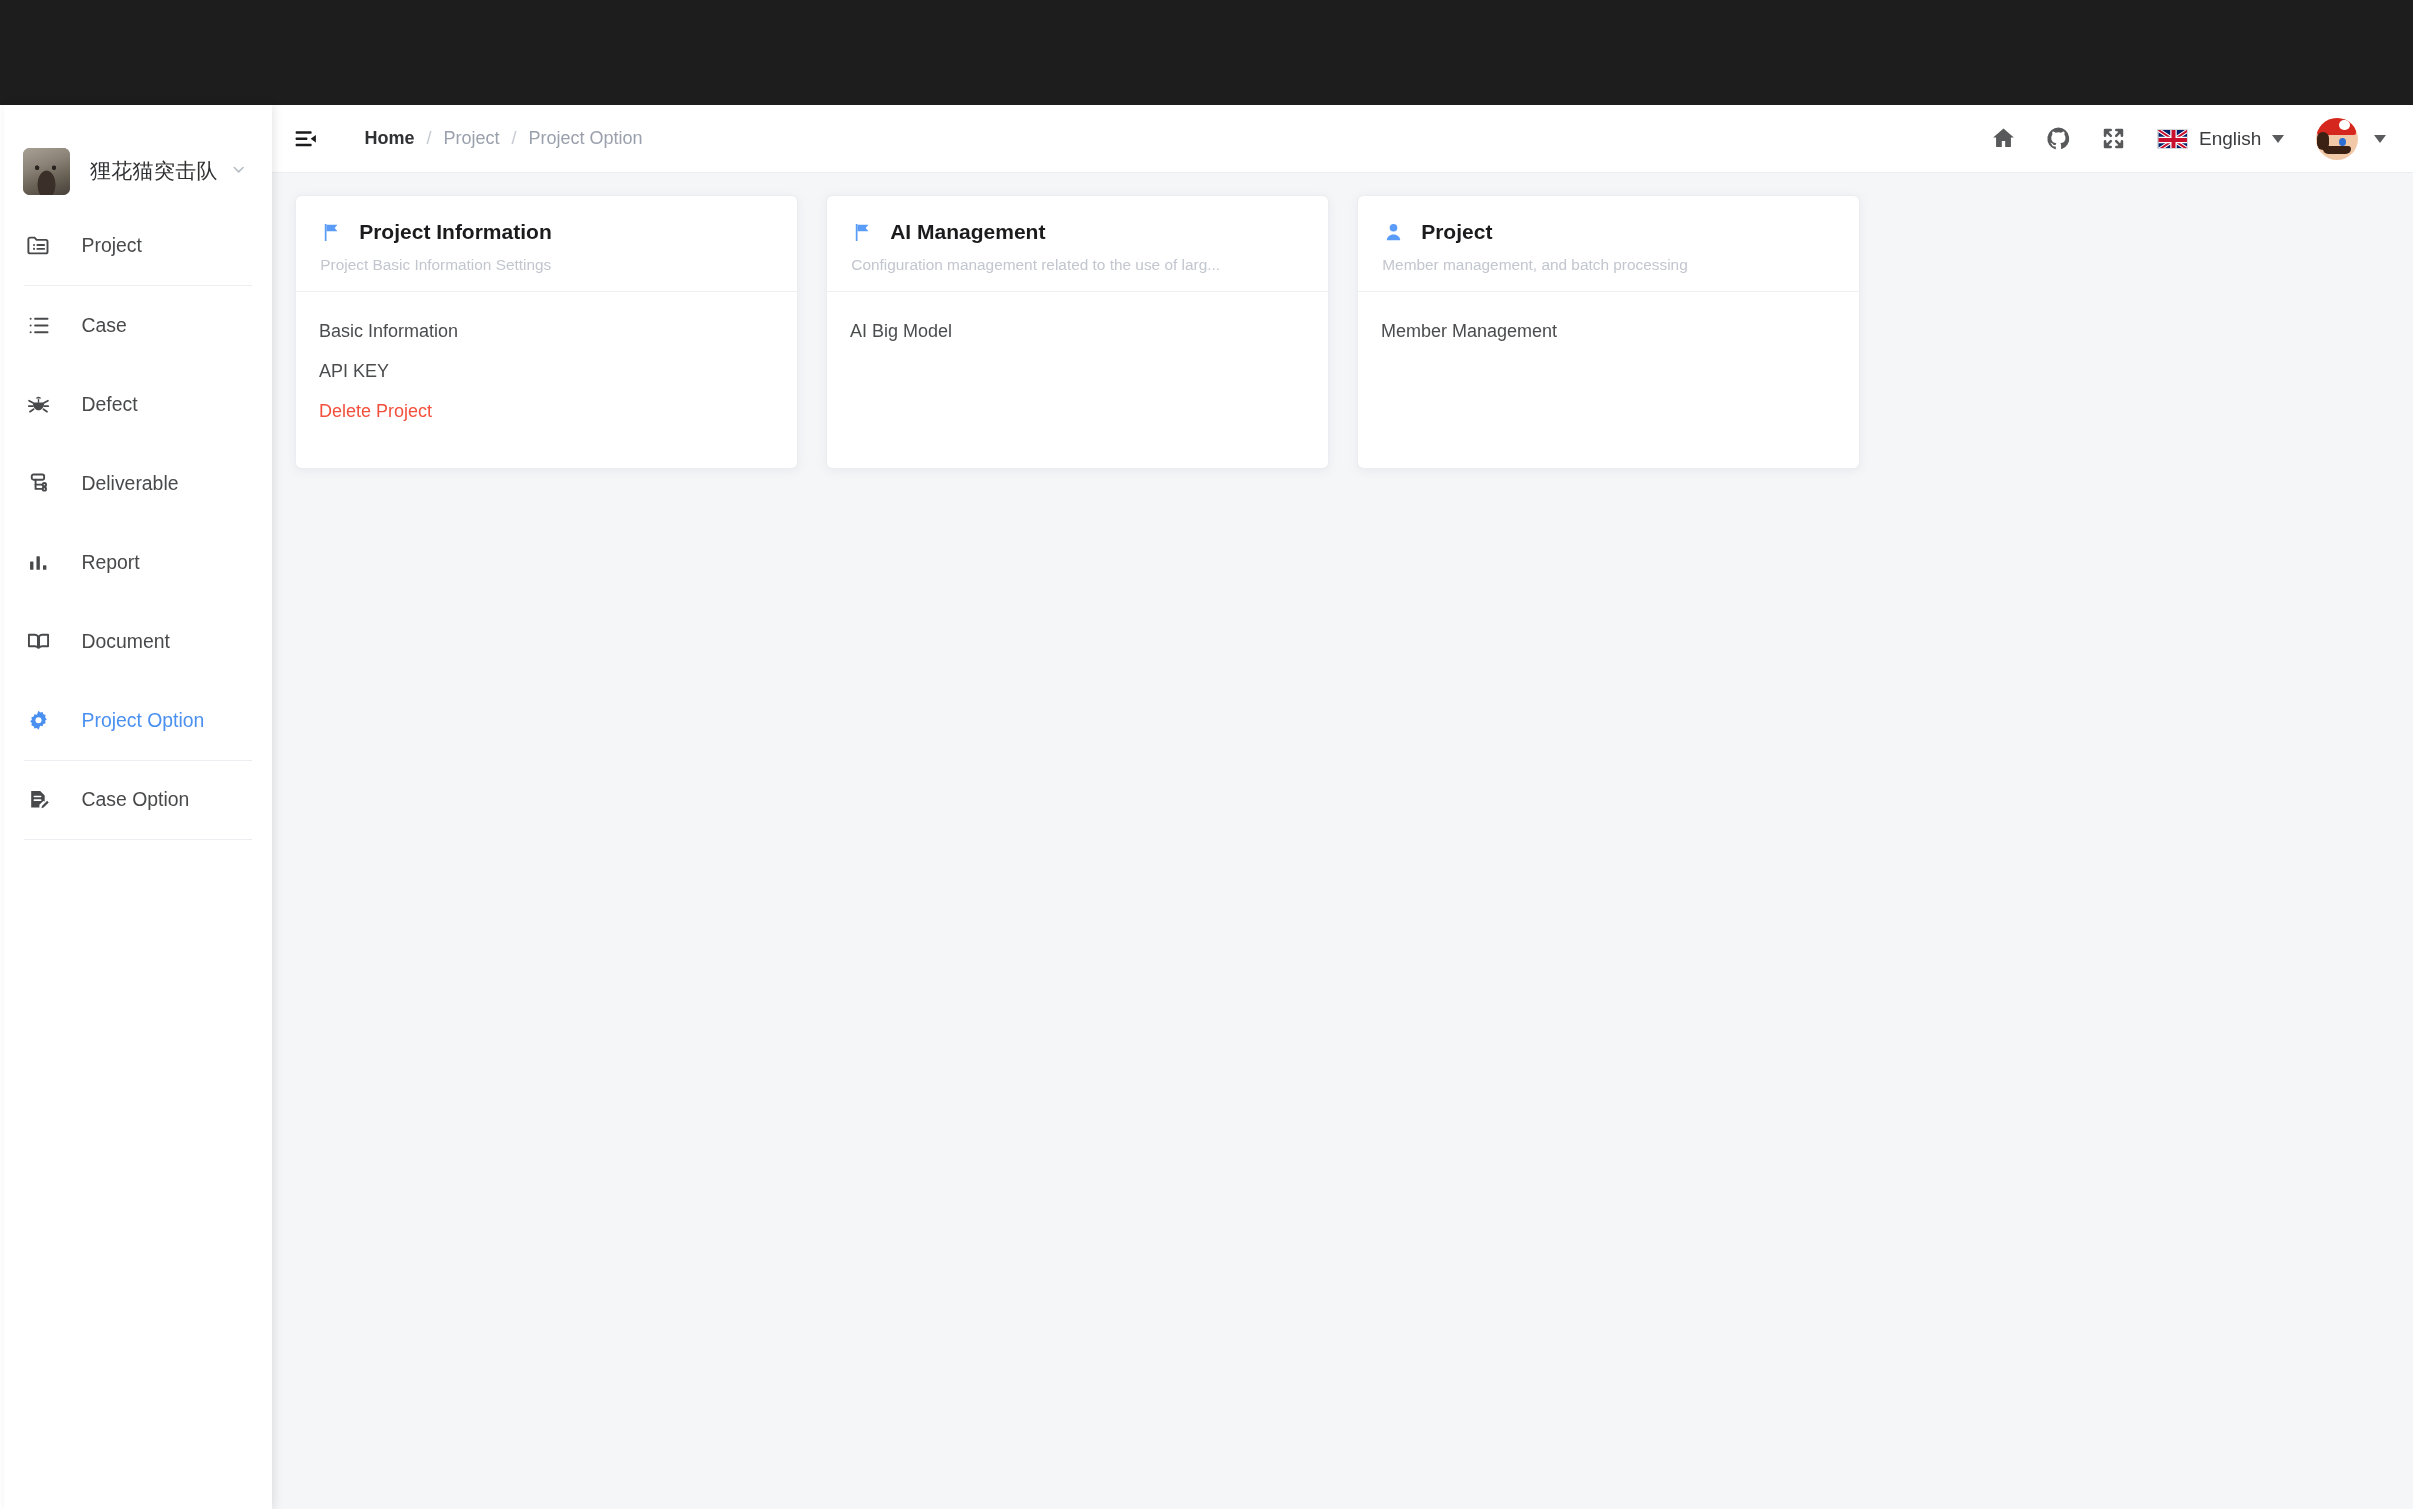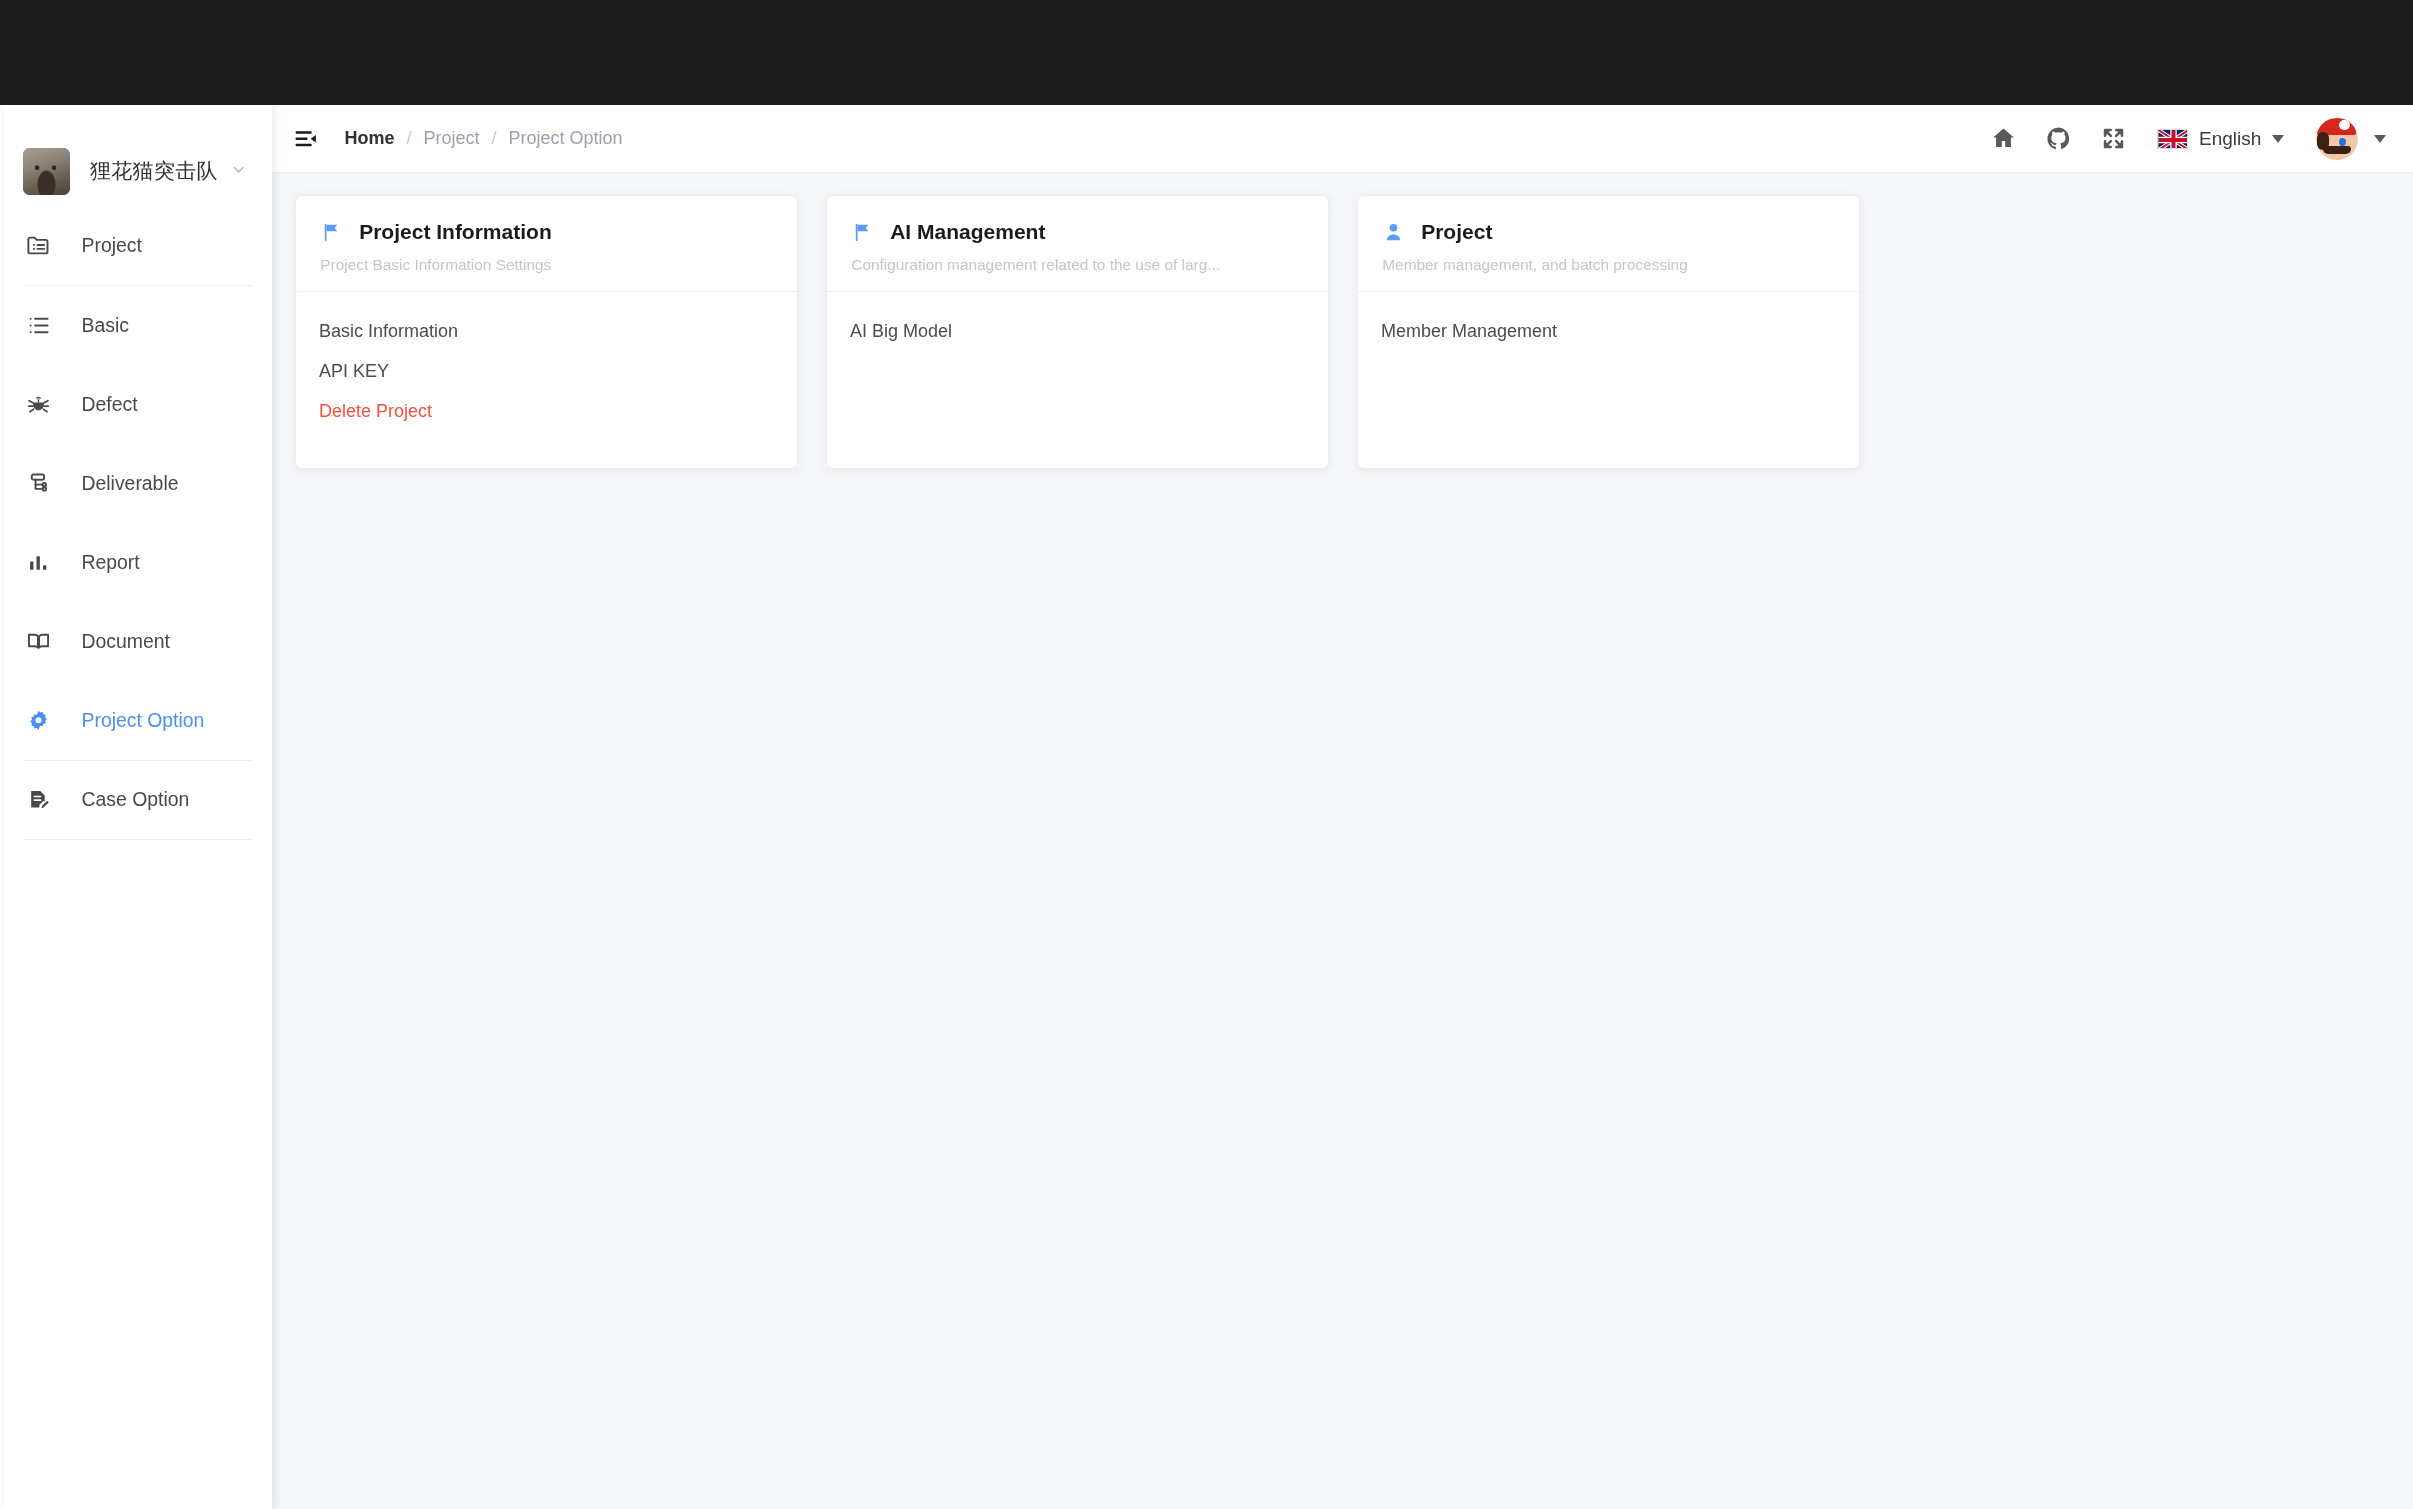--- a/index.html
+++ b/index.html
@@ -98,21 +98,21 @@
     display: flex; align-items: center; justify-content: center;
     cursor: pointer; flex: 0 0 auto;
   }
   #fold-btn svg { width: 25.5px; height: 25.5px; display: block; }
 
   #breadcrumb {
     display: flex; align-items: center;
     margin-left: 21.5px; font-size: 18px;
   }
   #breadcrumb .crumb { color: #9aa0ac; }
-  #breadcrumb .crumb.current { color: #303133; font-weight: bold; }
+  #breadcrumb .crumb.current { color: #303133; font-weight: bold; margin-left: 20px; }
   #breadcrumb .crumb.link { cursor: pointer; }
   #breadcrumb .sep { color: #c5c9d1; margin: 0 12px; }
 
   #header-right {
     margin-left: auto;
     display: flex; align-items: center;
   }
   .hdr-icon {
     width: 40px; height: 40px;
     display: flex; align-items: center; justify-content: center;
@@ -269,21 +269,21 @@
       <span class="nav-icon">
         <svg viewBox="0 0 24 24" fill="none" stroke="#48494b" stroke-width="1.8" stroke-linecap="round">
           <line x1="9" y1="6" x2="20" y2="6"></line>
           <line x1="9" y1="12" x2="20" y2="12"></line>
           <line x1="9" y1="18" x2="20" y2="18"></line>
           <circle cx="5" cy="6" r="0.9" fill="#48494b" stroke="none"></circle>
           <circle cx="5" cy="12" r="0.9" fill="#48494b" stroke="none"></circle>
           <circle cx="5" cy="18" r="0.9" fill="#48494b" stroke="none"></circle>
         </svg>
       </span>
-      <span class="nav-label">Basic</span>
+      <span class="nav-label">Case</span>
     </div>
 
     <div class="nav-item">
       <span class="nav-icon">
         <svg viewBox="0 0 24 24" fill="#48494b">
           <path d="M12 5.2a3 3 0 0 0-2.6 1.5h5.2A3 3 0 0 0 12 5.2z"></path>
           <path d="M7 10.2h10c0 4.1-2.1 7-5 7s-5-2.9-5-7z"></path>
           <rect x="11.4" y="7" width="1.2" height="3.6" rx="0.6"></rect>
           <g stroke="#48494b" stroke-width="1.5" stroke-linecap="round" fill="none">
             <line x1="7" y1="10.5" x2="3.6" y2="8.6"></line>

